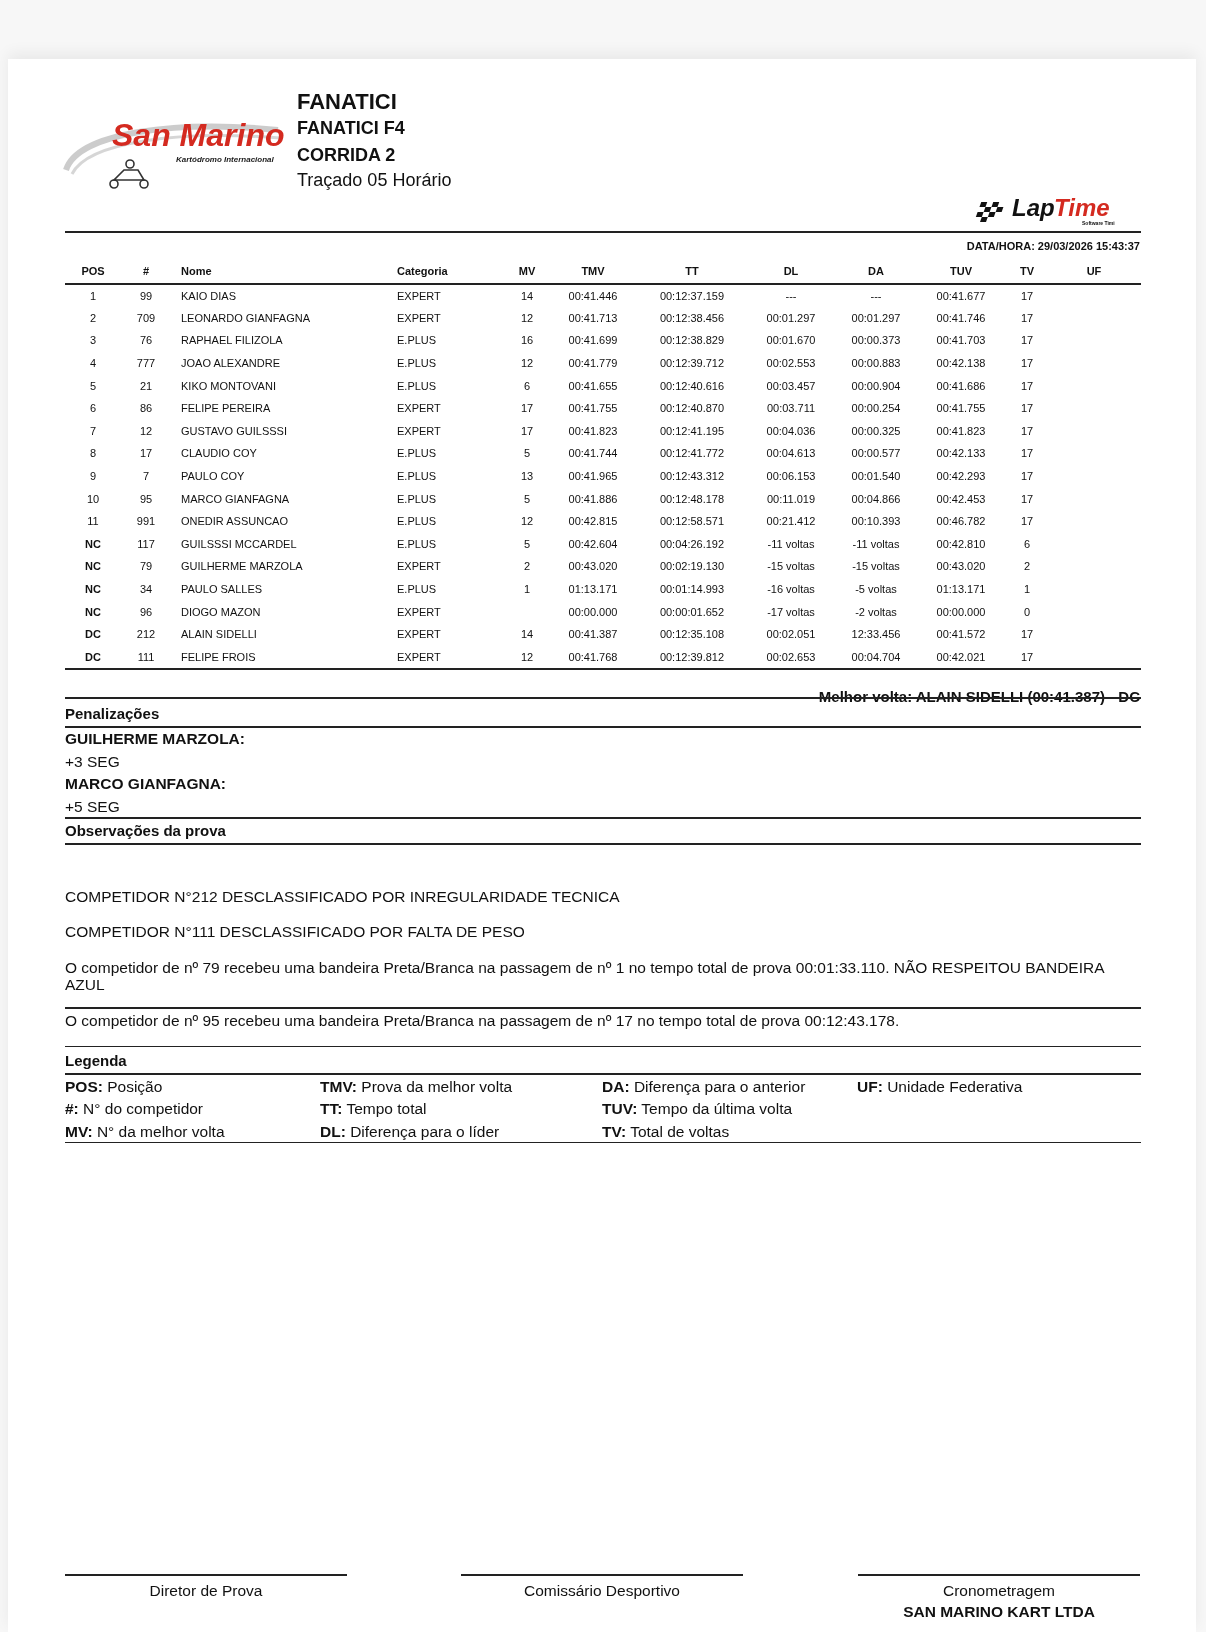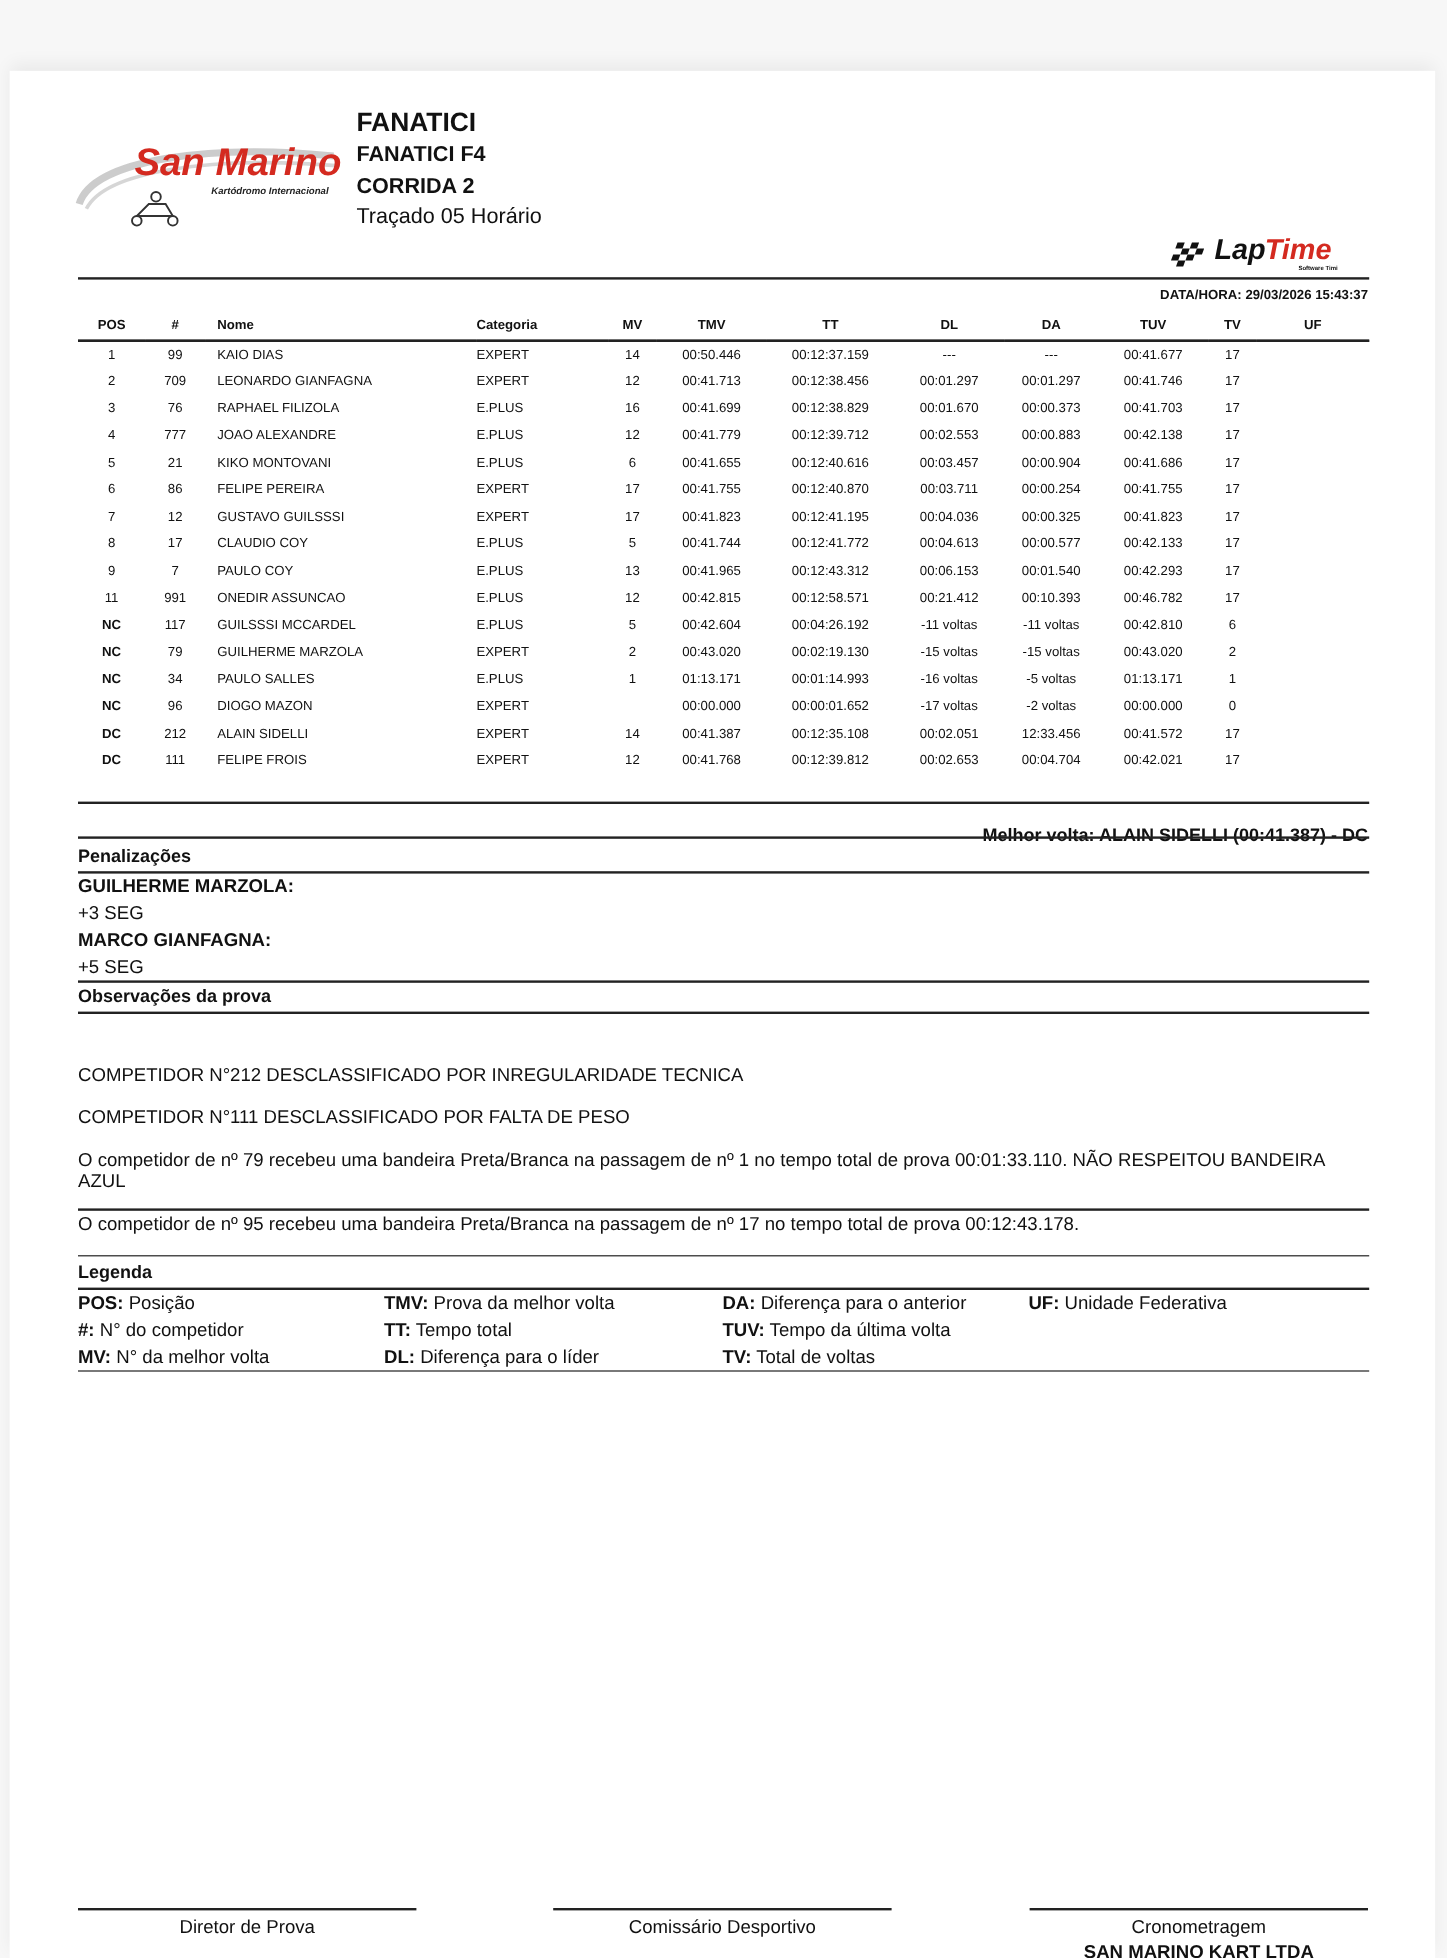--- a/index.html
+++ b/index.html
@@ -18,21 +18,21 @@
   table.results td { height: 22.6px; text-align: center; padding: 0; white-space: nowrap; }
   table.results th.l, table.results td.l { text-align: left; }
   td.pos-bold { font-weight: bold; }
   .best { position: absolute; right: 66px; top: 688px; font-size: 15px; font-weight: bold; }
   .sec-title { position: absolute; left: 65px; font-size: 15px; font-weight: bold; }
   .txt { position: absolute; left: 65px; font-size: 15.5px; }
   .bold { font-weight: bold; }
   .obs { position: absolute; left: 65px; width: 1080px; font-size: 15.5px; line-height: 17px; margin-top: 40px; }
   .legend-grid { position: absolute; left: 65px; top: 1075px; width: 1076px; font-size: 15.5px; }
   .legend-grid .cell { position: absolute; white-space: nowrap; }
-  .sig { position: absolute; top: 1574px; width: 282px; text-align: center; font-size: 15.5px; margin-top: 16px; }
+  .sig { position: absolute; top: 1574px; width: 282px; text-align: center; font-size: 15.5px; }
   .sig .line { border-top: 2px solid #222; margin-bottom: 6px; }
   .sig .sub { font-weight: bold; margin-top: 3px; }
 </style>
 </head>
 <body>
 
 <div class="page"></div>
 
 <div class="logo">
   <svg width="236" height="80" viewBox="0 0 236 80">
@@ -93,21 +93,21 @@
       <th>UF</th>
     </tr>
   </thead>
   <tbody id="results-body">
       <tr>
         <td>1</td>
         <td>99</td>
         <td class="l" style="padding-left: 10px;">KAIO DIAS</td>
         <td class="l">EXPERT</td>
         <td>14</td>
-        <td>00:50.446</td>
+        <td>00:41.446</td>
         <td>00:12:37.159</td>
         <td>---</td>
         <td>---</td>
         <td>00:41.677</td>
         <td>17</td>
         <td></td>
       </tr>
       <tr>
         <td>2</td>
         <td>709</td>
@@ -210,20 +210,34 @@
         <td>9</td>
         <td>7</td>
         <td class="l" style="padding-left: 10px;">PAULO COY</td>
         <td class="l">E.PLUS</td>
         <td>13</td>
         <td>00:41.965</td>
         <td>00:12:43.312</td>
         <td>00:06.153</td>
         <td>00:01.540</td>
         <td>00:42.293</td>
+        <td>17</td>
+        <td></td>
+      </tr>
+      <tr>
+        <td>10</td>
+        <td>95</td>
+        <td class="l" style="padding-left: 10px;">MARCO GIANFAGNA</td>
+        <td class="l">E.PLUS</td>
+        <td>5</td>
+        <td>00:41.886</td>
+        <td>00:12:48.178</td>
+        <td>00:11.019</td>
+        <td>00:04.866</td>
+        <td>00:42.453</td>
         <td>17</td>
         <td></td>
       </tr>
       <tr>
         <td>11</td>
         <td>991</td>
         <td class="l" style="padding-left: 10px;">ONEDIR ASSUNCAO</td>
         <td class="l">E.PLUS</td>
         <td>12</td>
         <td>00:42.815</td>

